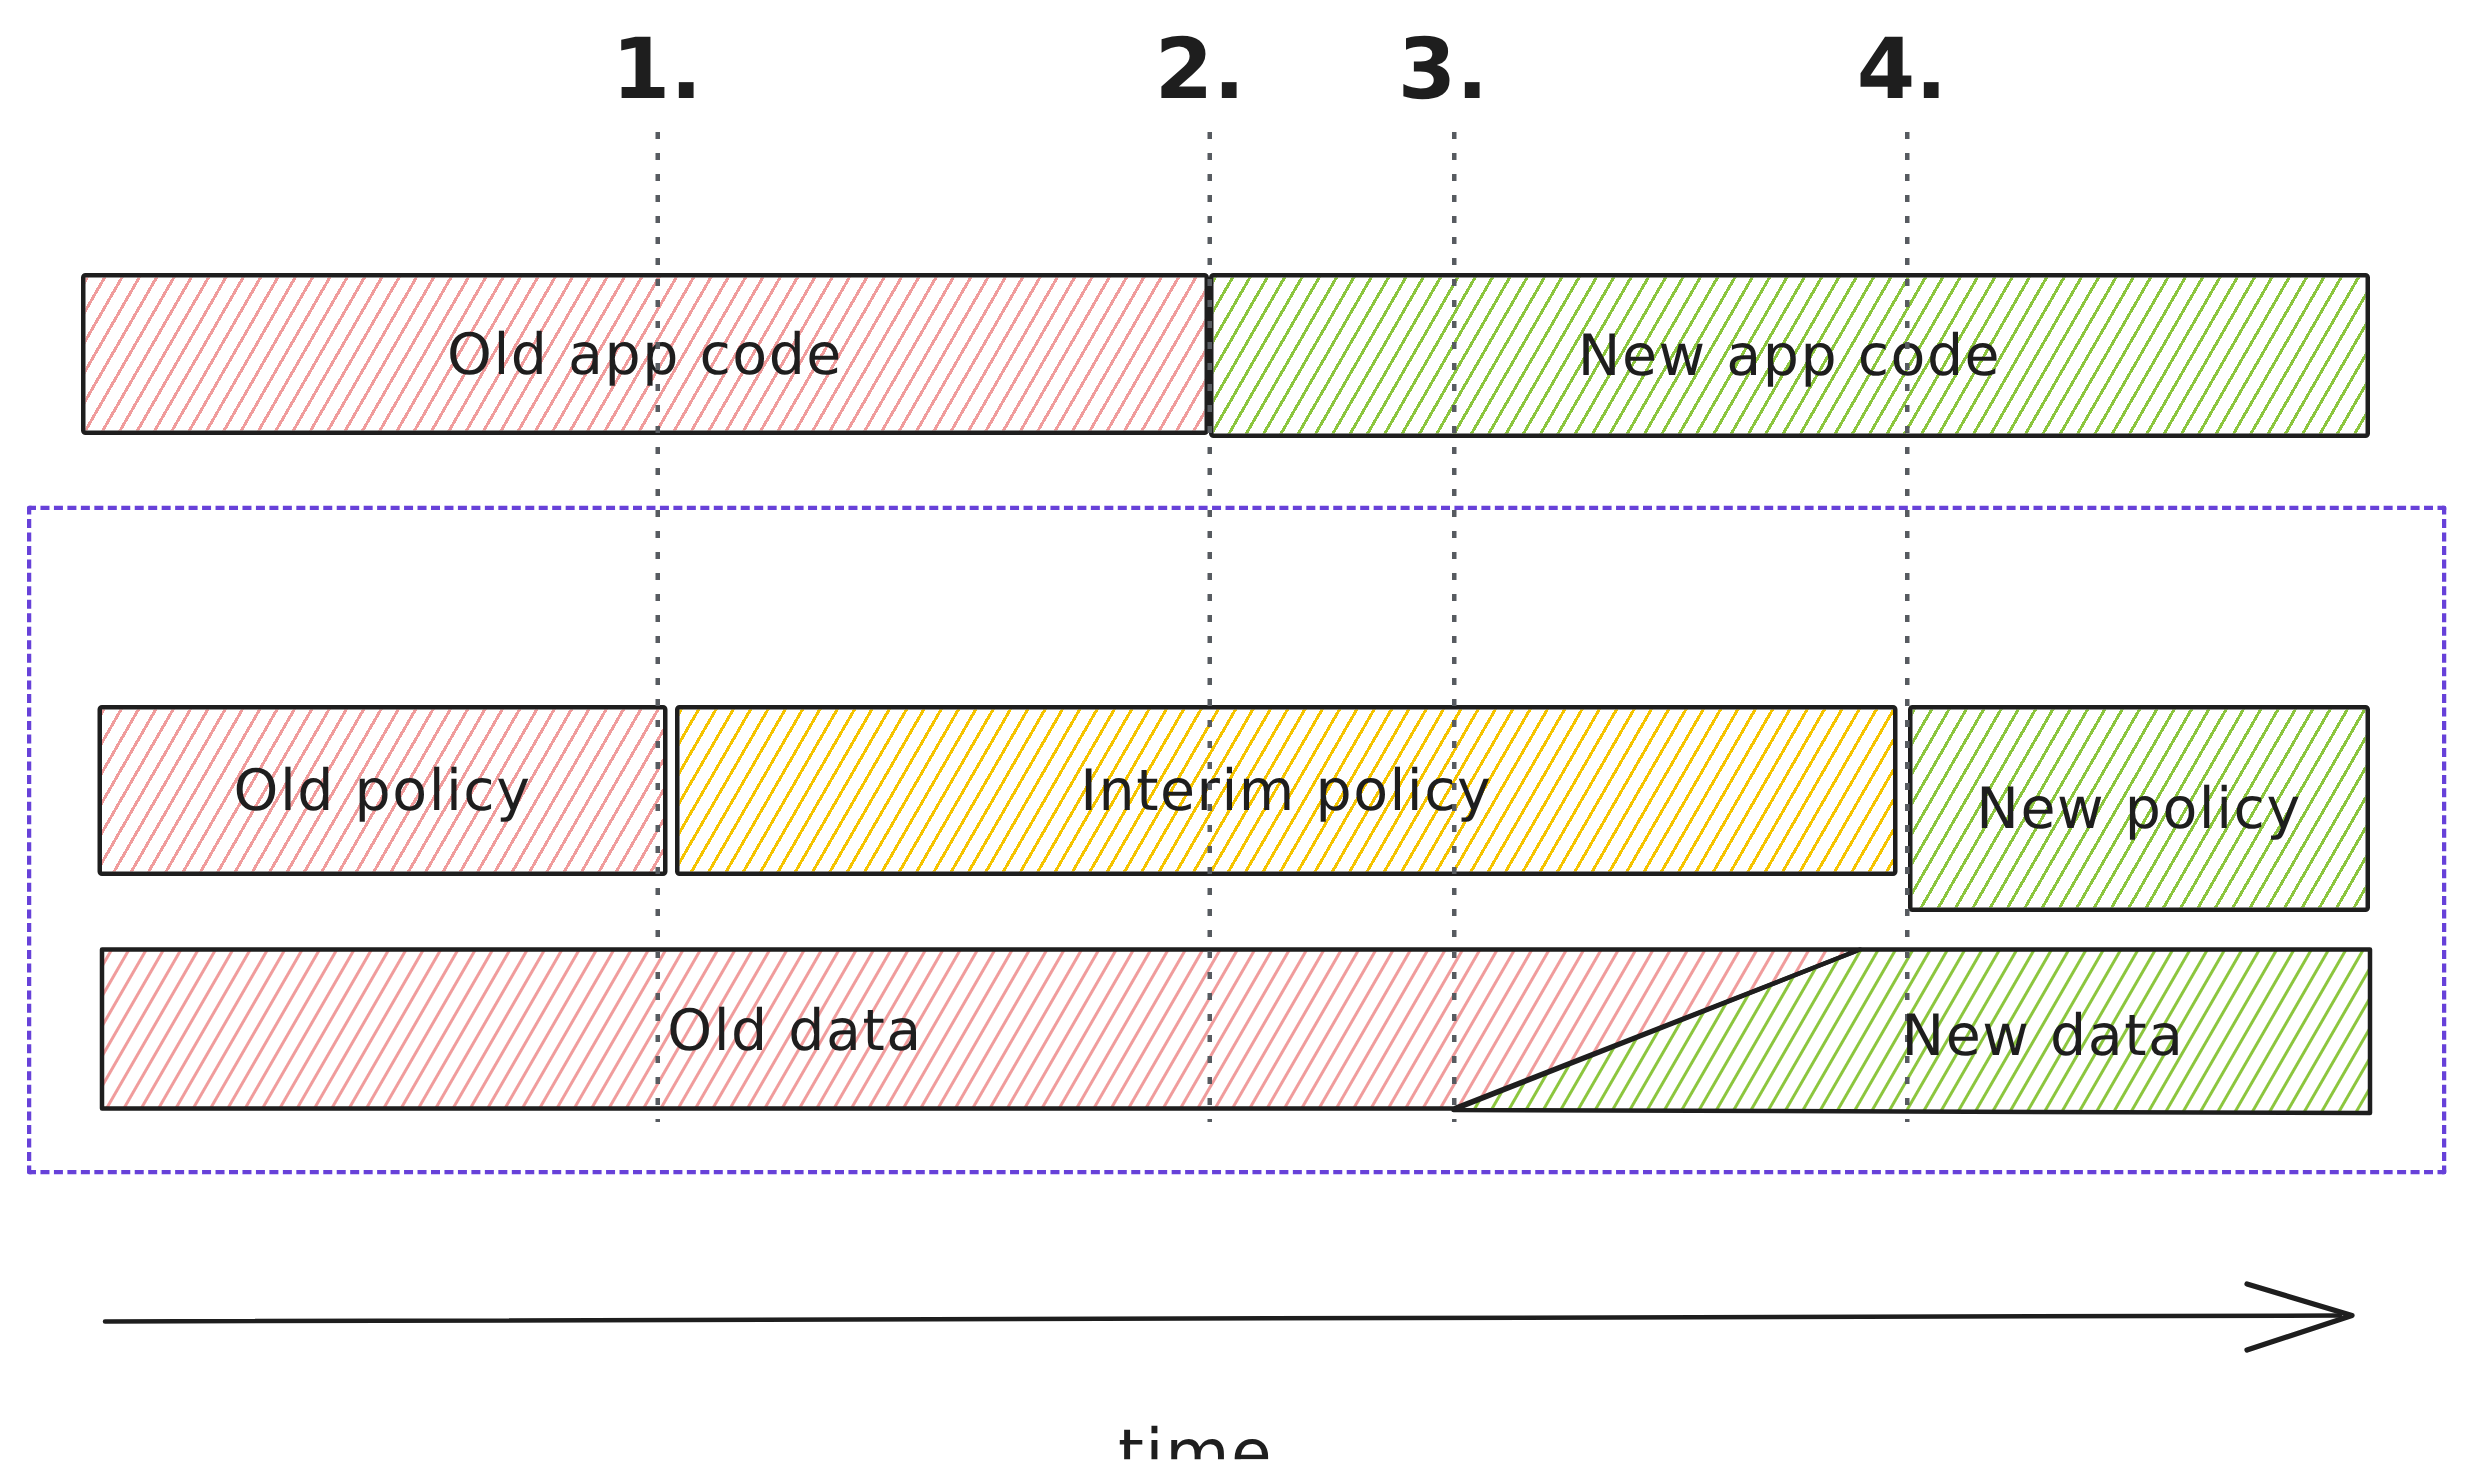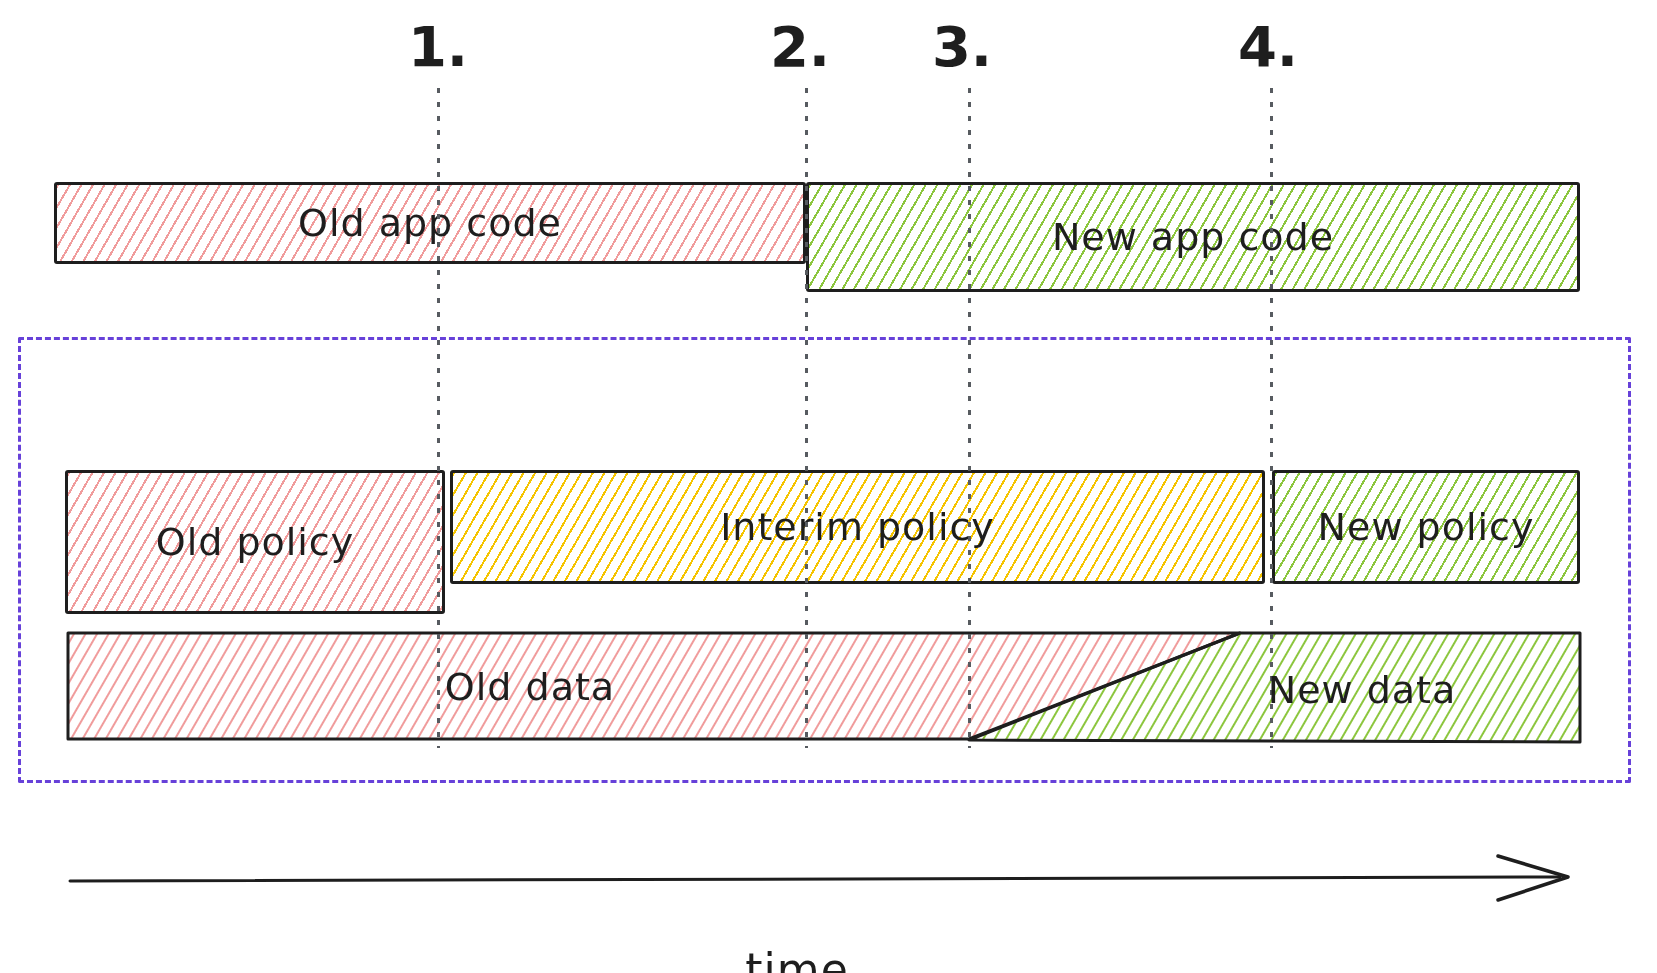--- a/index.html
+++ b/index.html
@@ -57,36 +57,36 @@
   <div class="milestone-label" style="left:438px">1.</div>
   <div class="milestone-label" style="left:800px">2.</div>
   <div class="milestone-label" style="left:962px">3.</div>
   <div class="milestone-label" style="left:1268px">4.</div>
 
   <div class="vline" style="left:437px"></div>
   <div class="vline" style="left:805px"></div>
   <div class="vline" style="left:968px"></div>
   <div class="vline" style="left:1270px"></div>
 
-  <div class="bar hatch-red" style="left:54px; top:182px; width:752px; height:82px;">
+  <div class="bar hatch-red" style="left:54px; top:182px; width:752px; height:108px;">
     <span class="bar-label">Old app code</span>
   </div>
   <div class="bar hatch-green" style="left:806px; top:182px; width:774px; height:110px;">
     <span class="bar-label">New app code</span>
   </div>
 
   <div class="oso-box"></div>
 
-  <div class="bar hatch-red" style="left:65px; top:470px; width:380px; height:144px;">
+  <div class="bar hatch-red" style="left:65px; top:470px; width:380px; height:114px;">
     <span class="bar-label">Old policy</span>
   </div>
   <div class="bar hatch-yellow" style="left:450px; top:470px; width:815px; height:114px;">
     <span class="bar-label">Interim policy</span>
   </div>
-  <div class="bar hatch-green" style="left:1272px; top:470px; width:308px; height:114px;">
+  <div class="bar hatch-green" style="left:1272px; top:470px; width:308px; height:138px;">
     <span class="bar-label">New policy</span>
   </div>
 
   <svg class="layer" width="1657" height="973" viewBox="0 0 1657 973">
     <defs>
       <pattern id="hatchRed" patternUnits="userSpaceOnUse" width="10" height="10" patternTransform="rotate(30)">
         <line x1="1" y1="0" x2="1" y2="10" stroke="#f09c9c" stroke-width="2"></line>
       </pattern>
       <pattern id="hatchGreen" patternUnits="userSpaceOnUse" width="10" height="10" patternTransform="rotate(30)">
         <line x1="1" y1="0" x2="1" y2="10" stroke="#8cc63e" stroke-width="2"></line>

